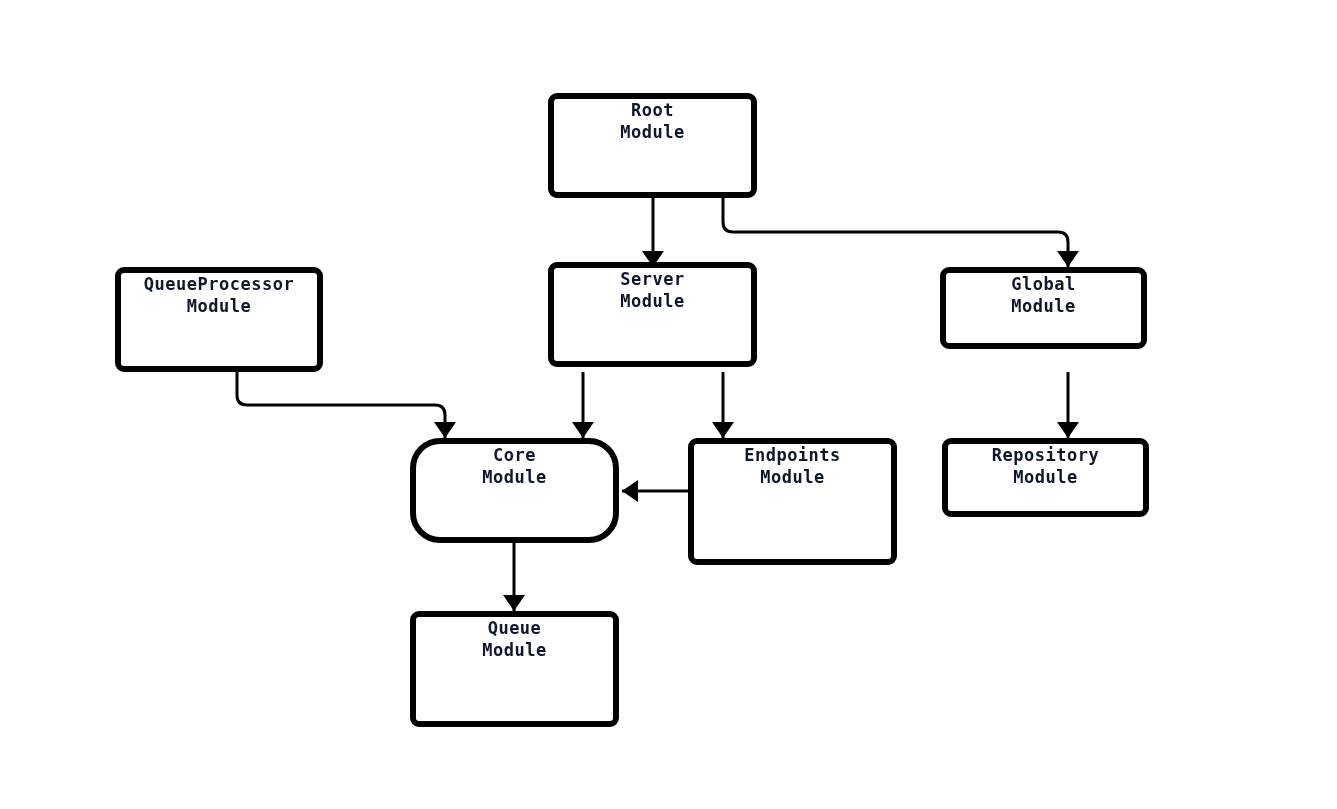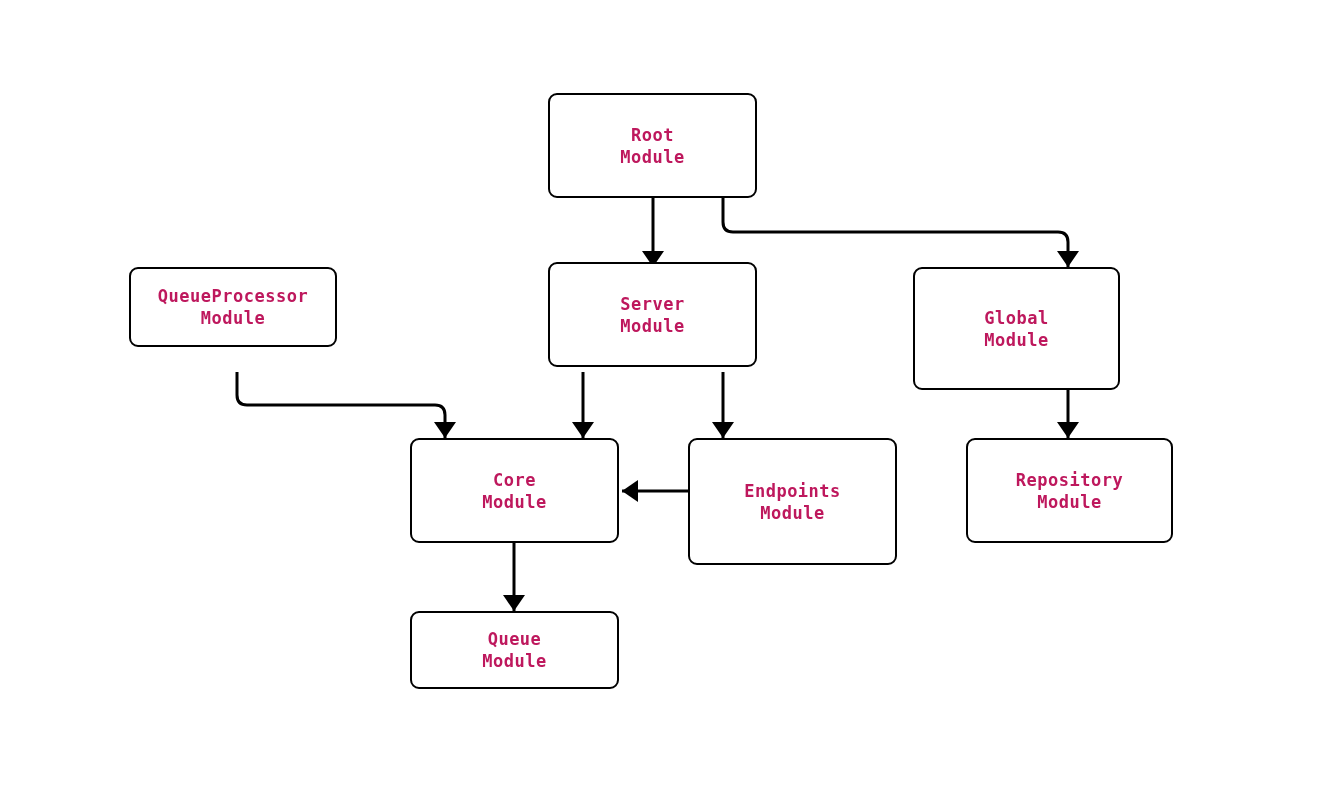--- a/index.html
+++ b/index.html
@@ -15,31 +15,30 @@
     font-family: "DejaVu Sans Mono", monospace;
   }
   #edges {
     position: absolute;
     left: 0;
     top: 0;
   }
   .node {
     position: absolute;
     box-sizing: border-box;
-    border: 2px solid #14532d;
+    border: 6px solid #14532d;
     border-radius: 9px;
     background: #ffffff;
     display: flex;
     flex-direction: column;
     align-items: center;
-    justify-content: center;
     font-weight: bold;
     font-size: 17px;
     line-height: 22px;
-    color: #be185d;
+    color: #0f172a;
     text-align: center;
     letter-spacing: 0.5px;
   }
   .node span {
     display: block;
     white-space: nowrap;
   }
 </style>
 </head>
 <body>
@@ -58,46 +57,46 @@
     <path d="M 688 491 L 622 491" fill="none" stroke="#000000" stroke-width="3" marker-end="url(#arrow)"></path>
     <path d="M 1068 372 L 1068 438" fill="none" stroke="#000000" stroke-width="3" marker-end="url(#arrow)"></path>
     <path d="M 514 543 L 514 611" fill="none" stroke="#000000" stroke-width="3" marker-end="url(#arrow)"></path>
   </svg>
 
 <div class="node" style="left: 548px; top: 93px; width: 209px; height: 105px; background: rgb(255, 255, 255); border-color: rgb(0, 0, 0);">
   <span>Root</span>
   <span>Module</span>
 </div>
 
-<div class="node" style="left: 129px; top: 267px; width: 208px; height: 80px; background: rgb(255, 255, 255); border-color: rgb(0, 0, 0);">
+<div class="node" style="left: 115px; top: 267px; width: 208px; height: 105px; background: rgb(255, 255, 255); border-color: rgb(0, 0, 0);">
   <span>QueueProcessor</span>
   <span>Module</span>
 </div>
 
 <div class="node" style="left: 548px; top: 262px; width: 209px; height: 105px; background: rgb(255, 255, 255); border-color: rgb(0, 0, 0);">
   <span>Server</span>
   <span>Module</span>
 </div>
 
-<div class="node" style="left: 913px; top: 267px; width: 207px; height: 123px; background: rgb(255, 255, 255); border-color: rgb(0, 0, 0);">
+<div class="node" style="left: 940px; top: 267px; width: 207px; height: 82px; background: rgb(255, 255, 255); border-color: rgb(0, 0, 0);">
   <span>Global</span>
   <span>Module</span>
 </div>
 
-<div class="node" style="left: 410px; top: 438px; width: 209px; height: 105px; background: rgb(255, 255, 255); border-color: rgb(0, 0, 0);">
+<div class="node" style="left: 410px; top: 438px; width: 209px; height: 105px; background: rgb(255, 255, 255); border-color: rgb(0, 0, 0); border-radius: 30px;">
   <span>Core</span>
   <span>Module</span>
 </div>
 
 <div class="node" style="left: 688px; top: 438px; width: 209px; height: 127px; background: rgb(255, 255, 255); border-color: rgb(0, 0, 0);">
   <span>Endpoints</span>
   <span>Module</span>
 </div>
 
-<div class="node" style="left: 966px; top: 438px; width: 207px; height: 105px; background: rgb(255, 255, 255); border-color: rgb(0, 0, 0);">
+<div class="node" style="left: 942px; top: 438px; width: 207px; height: 79px; background: rgb(255, 255, 255); border-color: rgb(0, 0, 0);">
   <span>Repository</span>
   <span>Module</span>
 </div>
 
-<div class="node" style="left: 410px; top: 611px; width: 209px; height: 78px; background: rgb(255, 255, 255); border-color: rgb(0, 0, 0);">
+<div class="node" style="left: 410px; top: 611px; width: 209px; height: 116px; background: rgb(255, 255, 255); border-color: rgb(0, 0, 0);">
   <span>Queue</span>
   <span>Module</span>
 </div>
 
 </body></html>

